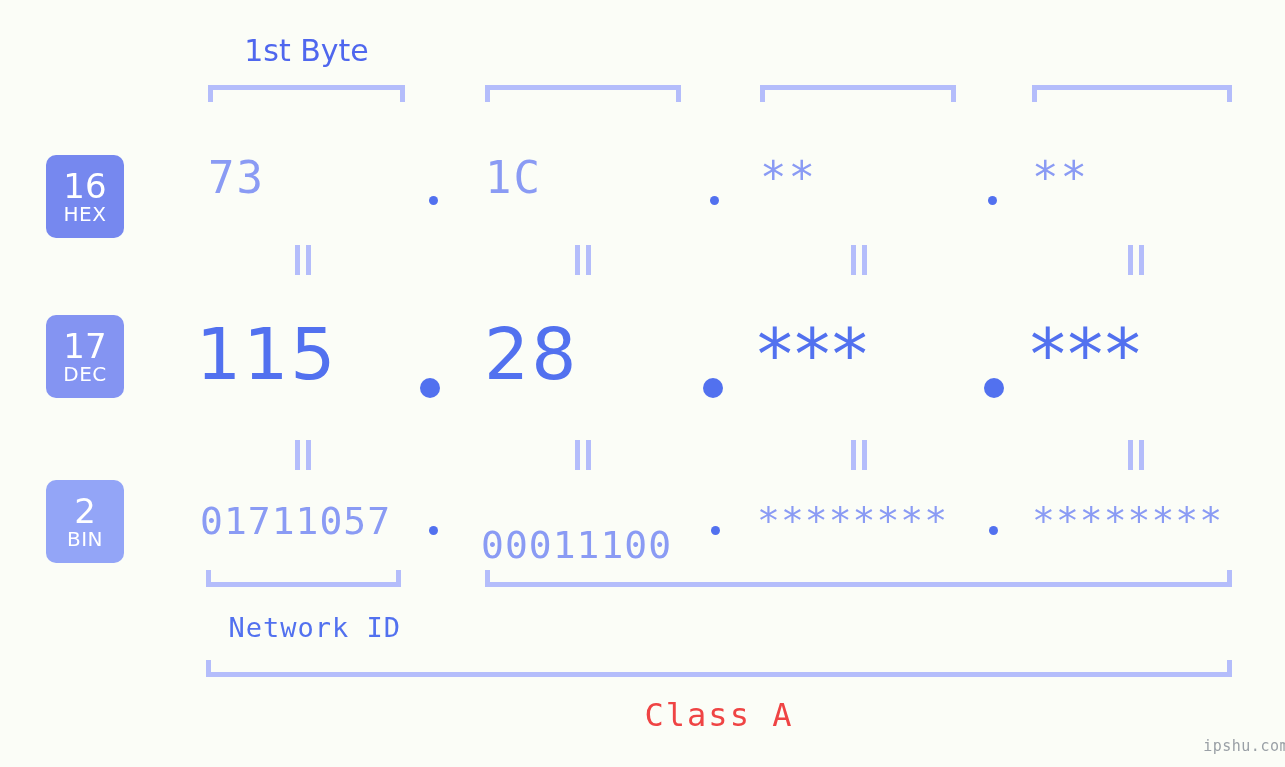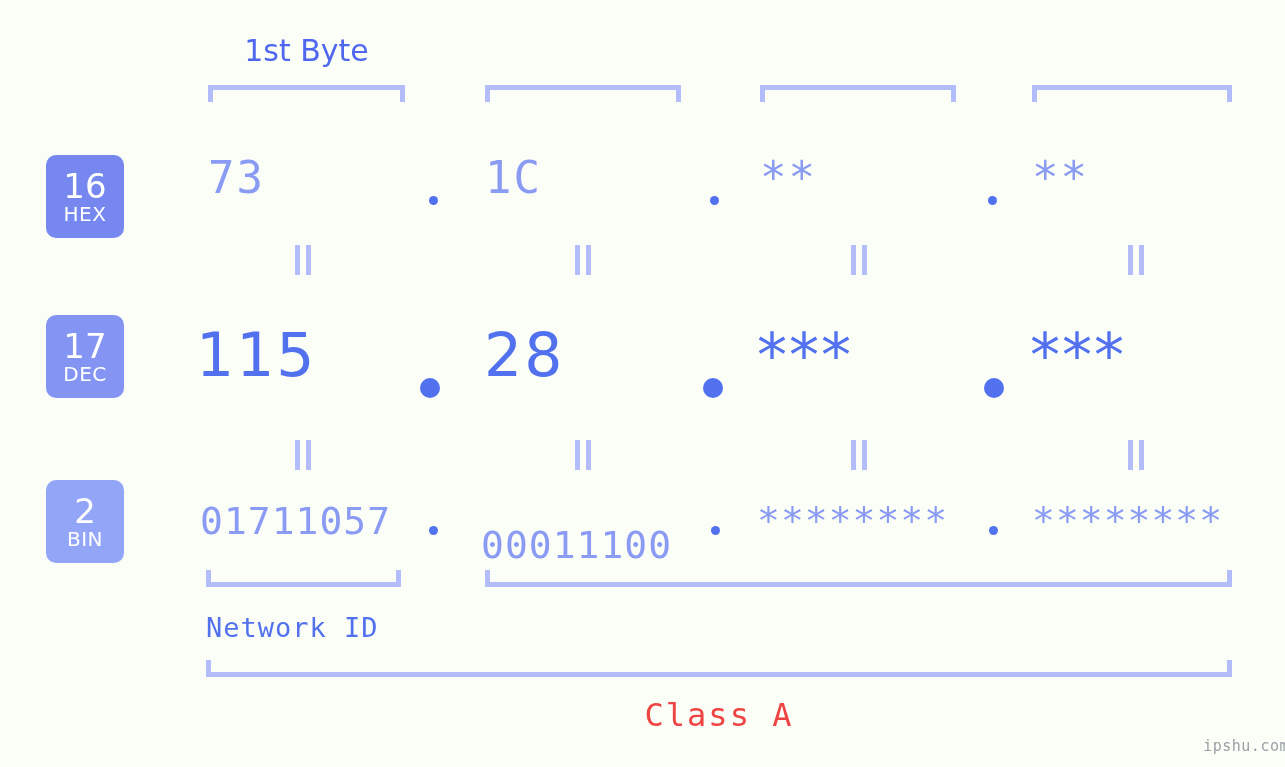--- a/index.html
+++ b/index.html
@@ -92,21 +92,21 @@
     font-family: "DejaVu Sans Mono", monospace;
     font-size: 44px;
     color: #8a9bf4;
     top: 150px;
     height: 56px;
     line-height: 56px;
     letter-spacing: 2px;
   }
   .decrow .cell {
     font-family: "DejaVu Sans", sans-serif;
-    font-size: 60px;
+    font-size: 71px;
     color: #5271ef;
     top: 300px;
     height: 110px;
     line-height: 110px;
     letter-spacing: 2px;
   }
   .binrow .cell {
     font-family: "DejaVu Sans Mono", monospace;
     font-size: 38px;
     color: #8a9bf4;
@@ -139,21 +139,21 @@
     height: 30px;
     background: #b4bdfb;
     display: block;
   }
   .eq i:first-child { left: 5px; }
   .eq i:last-child  { left: 16px; }
 
   
   .zone-label {
     position: absolute;
-    text-align: left;
+    text-align: right;
     font-family: "DejaVu Sans Mono", monospace;
     font-size: 27px;
     color: #5271ef;
     letter-spacing: 1px;
     white-space: nowrap;
   }
   .class-label {
     position: absolute;
     text-align: center;
     font-family: "DejaVu Sans Mono", monospace;

